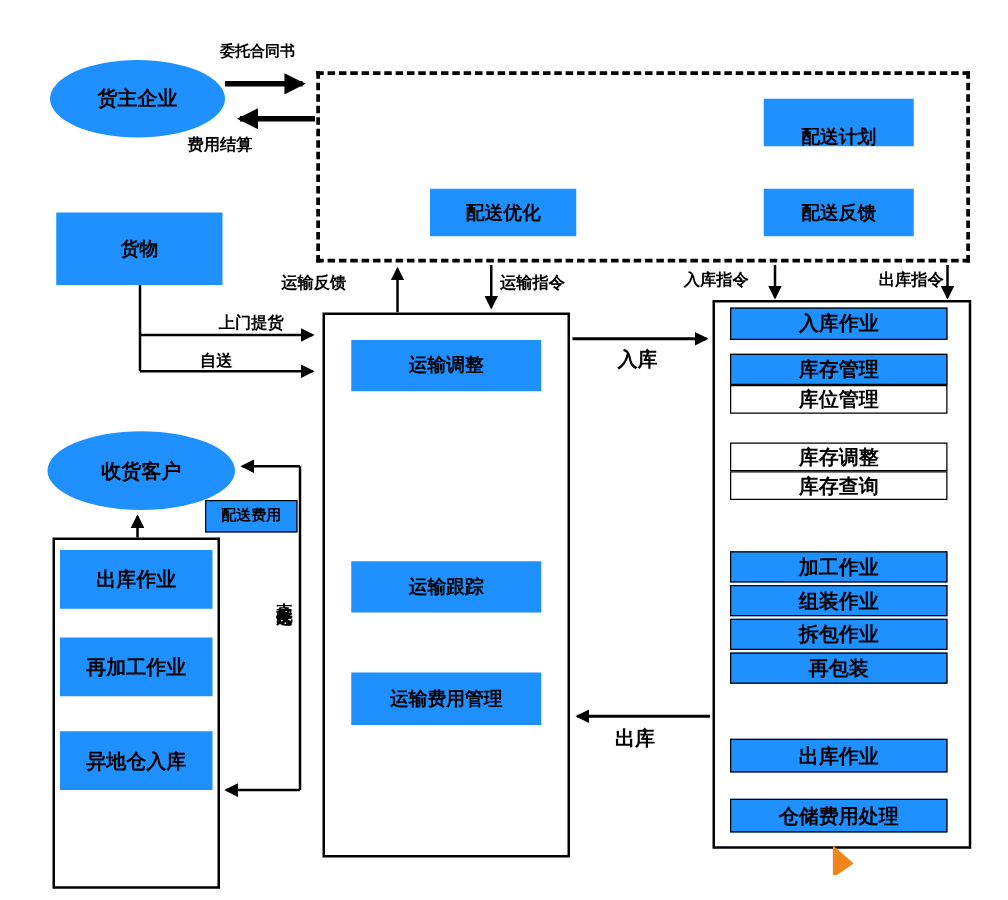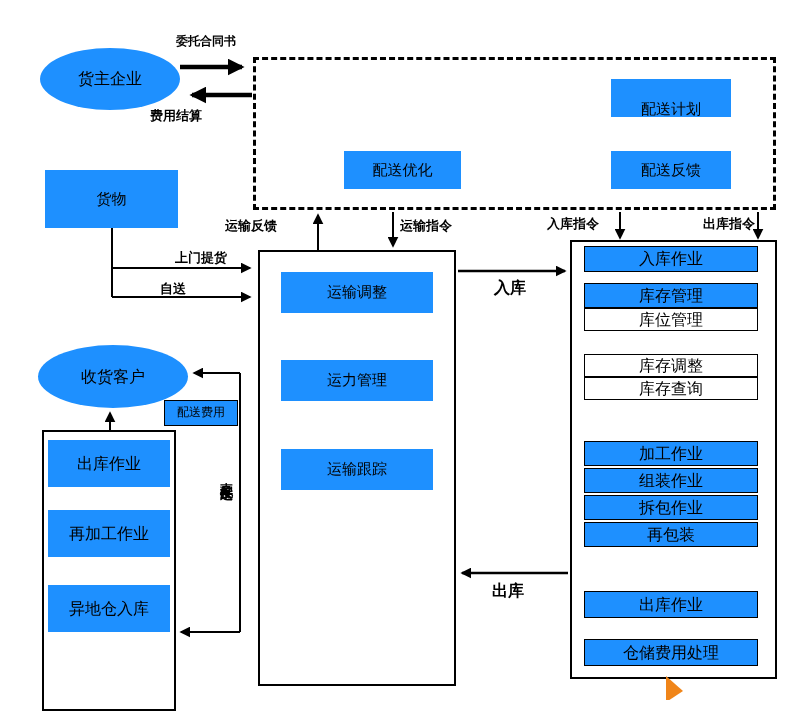--- a/index.html
+++ b/index.html
@@ -1,20 +1,20 @@
 <!DOCTYPE html>
 <html style="--node-blue: #1e90ff; --line-black: #000000; --logo-blue: #2a5f9e; --logo-orange: #f08519;"><head>
 <meta charset="utf-8">
 <style>
   * { margin:0; padding:0; box-sizing:border-box; }
   body { font-family:"DejaVu Sans","Liberation Sans",sans-serif; background:#fff; }
   .canvas { position:relative; width:806px; height:720px; background:#fff; overflow:hidden; }
   .wires { position:absolute; left:0; top:0; }
   .node { position:absolute; display:flex; align-items:center; justify-content:center;
-          text-align:center; font-weight:normal; color:#000; font-size:15px; line-height:1.1; }
+          text-align:center; font-weight:bold; color:#000; font-size:15px; line-height:1.1; }
   .blue { background:var(--node-blue,#1e90ff); }
   .white { background:#fff; }
   .ellipse { border-radius:50%; font-size:16px; }
   .panel { position:absolute; border:2px solid #000; background:#fff; }
   .panel-dashed { position:absolute; border:3px dashed #000; background:#fff; }
   .bordered { border:1px solid #000; }
   .sm { font-size:16px; }
   .xs { font-size:12px; }
   .lbl { position:absolute; font-weight:bold; font-size:13px; color:#000; white-space:nowrap; }
   .lbl-big { font-size:16px; }
@@ -71,25 +71,25 @@
       <span>货主企业</span>
     </div>
   <div class="node blue" style="left:45px; top:170px; width:133px; height:58px;">
       <span>货物</span>
     </div>
 
   <div class="panel" style="left:258px; top:250px; width:198px; height:436px;"></div>
   <div class="node blue" style="left:281px; top:272px; width:152px; height:41px;">
       <span>运输调整</span>
     </div>
-  <div class="node blue" style="left:281px; top:360px; width:152px; height:41px;">
-      <span>运力管理</span>
-    </div>
   <div class="node blue" style="left:281px; top:449px; width:152px; height:41px;">
       <span>运输跟踪</span>
+    </div>
+  <div class="node blue" style="left:281px; top:538px; width:152px; height:42px;">
+      <span>运输费用管理</span>
     </div>
 
   <div class="panel" style="left:570px; top:240px; width:207px; height:439px;"></div>
   <div class="node blue bordered sm" style="left:584px; top:246px; width:174px; height:26px;">
       <span>入库作业</span>
     </div>
   <div class="node blue bordered sm" style="left:584px; top:283px; width:174px; height:25px;">
       <span>库存管理</span>
     </div>
   <div class="node white bordered sm" style="left:584px; top:308px; width:174px; height:23px;">

